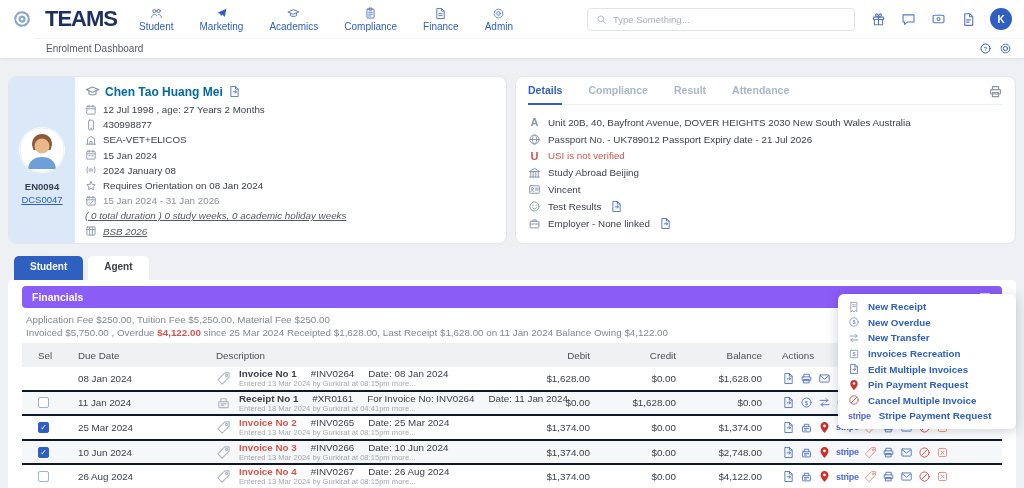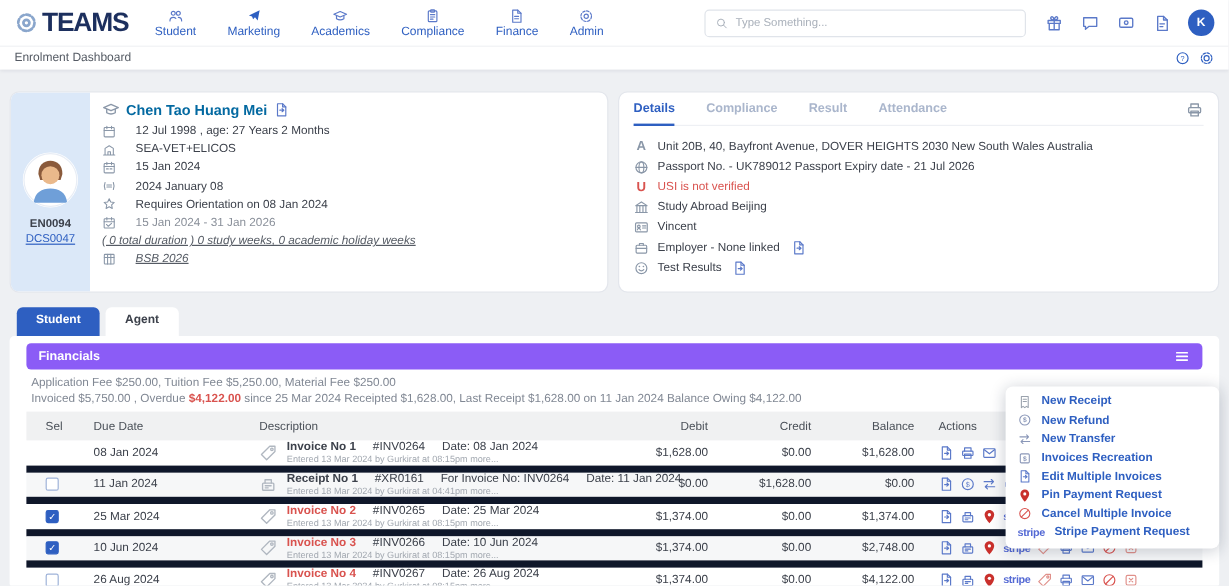--- a/index.html
+++ b/index.html
@@ -9,52 +9,52 @@
   .ic svg{width:100%;height:100%;}
   .ic.big{width:15px;height:15px;}
   .ti{font-weight:700;font-size:11px;font-family:"Liberation Sans",sans-serif;}
   .stripe-word{font-weight:700;font-size:9px;color:#5469d4;letter-spacing:-0.3px;}
 
   
   .header{background:#fff;box-shadow:0 1px 3px rgba(20,30,60,.08);position:relative;z-index:5;}
   .topbar{height:38px;display:flex;align-items:center;padding:0 12px;}
   .logo{display:flex;align-items:center;gap:3px;}
   .logo .ic{width:20px;height:20px;color:#8aa6cc;}
-  .logo-text{font-size:22px;font-weight:700;color:#1c2f5e;letter-spacing:-1px;}
+  .logo-text{font-size:22px;font-weight:700;color:#1c2f5e;letter-spacing:-1px;margin-left:10px;}
   .nav{display:flex;margin-left:22px;gap:26px;}
   .nav-item{display:flex;flex-direction:column;align-items:center;gap:1px;cursor:pointer;}
   .nav-item .ic{color:#5b79c9;}
   .nav-item .ic.filled{color:#2e5fc1;}
   .nav-item span.lbl{font-size:10px;color:#2e5fc1;font-weight:500;}
   .search{margin-left:auto;display:flex;align-items:center;gap:6px;width:268px;height:23px;border:1px solid #e0e4ea;border-radius:4px;padding:0 8px;color:#a9b0ba;}
   .search .ic{color:#a9b0ba;width:11px;height:11px;}
   .search input{border:none;outline:none;font-size:9.5px;color:#6a7078;width:100%;font-family:inherit;background:transparent;}
   .search input::placeholder{color:#a9b0ba;}
   .top-icons{display:flex;align-items:center;gap:15px;margin-left:16px;}
   .top-icons .ic{width:15px;height:15px;color:#5b79c9;cursor:pointer;}
   .avatar{width:22px;height:22px;border-radius:50%;background:#2e5fc1;color:#fff;font-size:10px;font-weight:700;display:flex;align-items:center;justify-content:center;cursor:pointer;}
-  .crumbrow{height:20px;display:flex;align-items:center;padding:4px 12px;border-top:1px solid #f1f2f4;}
+  .crumbrow{height:20px;display:flex;align-items:center;padding:4px 12px;border-top:1px solid #f1f2f4;margin-left:34px;}
   .crumb{font-size:10px;color:#555b64;}
   .crumb-icons{margin-left:auto;display:flex;gap:7px;}
   .crumb-icons .ic{color:#2e5fc1;cursor:pointer;}
 
   
   .cards-row{display:flex;gap:8px;margin:18px 8px 0 8px;height:168px;}
   .card{background:#fff;border:1px solid #e3e6ec;border-radius:8px;}
   .student-card{width:499px;display:flex;overflow:hidden;}
   .id-strip{width:66px;background:#dbe8f8;display:flex;flex-direction:column;align-items:center;padding-top:50px;gap:2px;}
   .avatar-img{width:46px;height:46px;border-radius:50%;background:#fff;display:flex;align-items:center;justify-content:center;overflow:hidden;}
   .enrol-no{font-size:9.5px;font-weight:700;color:#3c414b;margin-top:6px;}
   .offer-link{font-size:9.5px;color:#2e5fc1;text-decoration:underline;cursor:pointer;}
   .card-main{flex:1;padding:7px 10px 4px;}
   .name-line{display:flex;align-items:center;gap:5px;margin-bottom:3px;}
   .name-line .cap{color:#8a97a8;width:15px;height:15px;}
   .name{font-size:12px;font-weight:700;color:#0369a1;}
   .name-line .exp{color:#5b79c9;cursor:pointer;}
-  .info-line{display:flex;align-items:center;gap:16px;min-height:15.2px;font-size:9.8px;color:#3c414b;}
+  .info-line{display:flex;align-items:center;gap:6px;min-height:15.2px;font-size:9.8px;color:#3c414b;}
   .info-line .ic{color:#8a97a8;width:12px;height:12px;}
   .info-line.muted span.t{color:#8a909a;}
   .info-line.italic span.t{font-style:italic;color:#555b64;text-decoration:underline;}
   .info-line.noicon{padding-left:0;}
 
   .details-card{flex:1;padding:7px 12px;}
   .dtabs{display:flex;gap:26px;border-bottom:1px solid #eef0f4;padding-bottom:5px;position:relative;}
   .dtab{font-size:10.5px;font-weight:700;color:#aab6cc;cursor:pointer;position:relative;}
   .dtab.active{color:#2e5fc1;}
   .dtab.active::after{content:"";position:absolute;left:0;right:0;bottom:-6px;height:2px;background:#2e5fc1;}
@@ -74,21 +74,21 @@
   
   .main-panel{margin:0 8px;background:#fff;border-radius:4px;padding:6px 14px 0;height:210px;}
   .fin-bar{height:22px;background:#8b5cf6;border-radius:4px;display:flex;align-items:center;padding:0 10px;color:#fff;}
   .fin-title{font-size:10.5px;font-weight:700;}
   .fin-bar .ic{margin-left:auto;color:#fff;cursor:pointer;width:14px;height:14px;}
   .fin-summary{padding:5px 4px 4px;font-size:9.8px;color:#818894;line-height:13px;}
   .fin-summary .red{color:#d9534f;font-weight:700;}
 
   
   .thead{display:flex;align-items:center;background:#f0f1f2;height:24px;font-size:9.8px;color:#4a5058;}
-  .trow{display:flex;align-items:center;min-height:24.6px;border-bottom:6px solid #0f172a;font-size:9.8px;}
+  .trow{display:flex;align-items:center;min-height:24.6px;border-bottom:2px solid #0f172a;font-size:9.8px;}
   .trow:nth-child(even){background:#f6f7f8;}
   .cell{display:flex;align-items:center;}
   .c-sel{flex:0 0 56px;padding-left:16px;}
   .c-due{flex:0 0 138px;}
   .c-desc{flex:1 1 auto;min-width:0;gap:8px;}
   .c-debit{flex:0 0 92px;justify-content:flex-end;}
   .c-credit{flex:0 0 86px;justify-content:flex-end;}
   .c-bal{flex:0 0 86px;justify-content:flex-end;}
   .c-act{flex:0 0 240px;padding-left:20px;gap:5px;}
   .checkbox{width:11px;height:11px;border:1px solid #9fb3d9;border-radius:2px;background:#fff;cursor:pointer;display:flex;align-items:center;justify-content:center;}
@@ -99,21 +99,21 @@
   .desc-title{font-weight:700;}
   .desc-title.red{color:#d9534f;}
   .desc-sub{font-size:7.6px;color:#a2a8b0;line-height:9.5px;white-space:nowrap;}
   .more-link{cursor:pointer;}
   .act-ic{cursor:pointer;color:#5b79c9;}
   .act-ic.red{color:#d9534f;}
   .act-ic.pinred{color:#c9302c;}
   .act-ic.salmon{color:#e0908a;}
 
   
-  .menu{position:absolute;top:322px;right:8px;width:178px;background:#fff;border-radius:6px;box-shadow:0 2px 12px rgba(20,30,60,.22);padding:5px 0;z-index:20;}
+  .menu{position:absolute;top:294px;right:8px;width:178px;background:#fff;border-radius:6px;box-shadow:0 2px 12px rgba(20,30,60,.22);padding:5px 0;z-index:20;}
   .menu-item{display:flex;align-items:center;gap:8px;height:15.6px;padding:0 10px;font-size:9.8px;font-weight:700;color:#2e5fc1;cursor:pointer;}
   .menu-item .ic{width:12px;height:12px;}
   .mi-grey{color:#9aa2ad;} .mi-greyblue{color:#8a97b8;} .mi-blue{color:#5b79c9;}
   .mi-red{color:#d9534f;} .mi-pinred{color:#c9302c;}
 </style>
 </head>
 <body>
 
 <div class="header">
   <div class="topbar">
@@ -274,20 +274,29 @@
               <svg viewBox="0 0 16 16" fill="none" stroke="currentColor" stroke-width="1.2" stroke-linecap="round" stroke-linejoin="round">
                 <rect x="2.4" y="3" width="11.2" height="10.4" rx="1"></rect>
                 <path d="M2.4 6.4h11.2M5.4 1.6v2.8M10.6 1.6v2.8"></path>
               </svg>
             </span>
             <span class="t">12 Jul 1998 , age: 27 Years 2 Months</span>
           </div>
           <div class="info-line ">
             <span class="ic ">
               <svg viewBox="0 0 16 16" fill="none" stroke="currentColor" stroke-width="1.2" stroke-linecap="round" stroke-linejoin="round">
+                <rect x="4.8" y="1.6" width="6.4" height="12.8" rx="1.2"></rect>
+                <path d="M7 12.4h2"></path>
+              </svg>
+            </span>
+            <span class="t">430998877</span>
+          </div>
+          <div class="info-line ">
+            <span class="ic ">
+              <svg viewBox="0 0 16 16" fill="none" stroke="currentColor" stroke-width="1.2" stroke-linecap="round" stroke-linejoin="round">
                 <path d="M1.8 13.6h12.4M3.4 13.6V6.2L8 3.2l4.6 3v7.4M6.6 13.6V10h2.8v3.6"></path>
               </svg>
             </span>
             <span class="t">SEA-VET+ELICOS</span>
           </div>
           <div class="info-line ">
             <span class="ic ">
               <svg viewBox="0 0 16 16" fill="none" stroke="currentColor" stroke-width="1.2" stroke-linecap="round" stroke-linejoin="round">
                 <rect x="2.4" y="3" width="11.2" height="10.4" rx="1"></rect>
                 <path d="M2.4 6.4h11.2M5.4 1.6v2.8M10.6 1.6v2.8M5 9h2M9 9h2"></path>
@@ -388,41 +397,41 @@
               <rect x="2" y="3.4" width="12" height="9.2" rx="1"></rect>
               <circle cx="5.4" cy="7" r="1.3"></circle>
               <path d="M3.8 10.6c.3-1.1 1-1.6 1.6-1.6s1.3.5 1.6 1.6M9.2 6.4h3.4M9.2 8.6h3.4"></path>
             </svg>
           </span>
           <span>Vincent</span>
         </div>
         <div class="dline ">
           <span class="ic ">
             <svg viewBox="0 0 16 16" fill="none" stroke="currentColor" stroke-width="1.2" stroke-linecap="round" stroke-linejoin="round">
-              <rect x="2.6" y="5.4" width="10.8" height="8" rx="1"></rect>
-              <path d="M6 5.4V3.6h4v1.8M2.6 8.6h10.8"></path>
-            </svg>
-          </span>
-          <span>Employer - None linked</span>
-          <span class="ic exp">
-            <svg viewBox="0 0 16 16" fill="none" stroke="currentColor" stroke-width="1.2" stroke-linecap="round" stroke-linejoin="round">
-              <path d="M4 1.8h5.2L12.5 5v9.2H4z"></path>
-              <path d="M9.2 1.8V5h3.3M6.4 8.4h3.8M8.7 6.8l1.8 1.6-1.8 1.6"></path>
-            </svg>
-          </span>
-        </div>
-        <div class="dline ">
-          <span class="ic ">
-            <svg viewBox="0 0 16 16" fill="none" stroke="currentColor" stroke-width="1.2" stroke-linecap="round" stroke-linejoin="round">
               <circle cx="8" cy="8" r="5.6"></circle>
               <path d="M5.6 9.4c.7.9 1.5 1.3 2.4 1.3s1.7-.4 2.4-1.3"></path>
               <path d="M5.9 6.2h.1M10 6.2h.1" stroke-width="1.6"></path>
             </svg>
           </span>
           <span>Test Results</span>
+          <span class="ic exp">
+            <svg viewBox="0 0 16 16" fill="none" stroke="currentColor" stroke-width="1.2" stroke-linecap="round" stroke-linejoin="round">
+              <path d="M4 1.8h5.2L12.5 5v9.2H4z"></path>
+              <path d="M9.2 1.8V5h3.3M6.4 8.4h3.8M8.7 6.8l1.8 1.6-1.8 1.6"></path>
+            </svg>
+          </span>
+        </div>
+        <div class="dline ">
+          <span class="ic ">
+            <svg viewBox="0 0 16 16" fill="none" stroke="currentColor" stroke-width="1.2" stroke-linecap="round" stroke-linejoin="round">
+              <rect x="2.6" y="5.4" width="10.8" height="8" rx="1"></rect>
+              <path d="M6 5.4V3.6h4v1.8M2.6 8.6h10.8"></path>
+            </svg>
+          </span>
+          <span>Employer - None linked</span>
           <span class="ic exp">
             <svg viewBox="0 0 16 16" fill="none" stroke="currentColor" stroke-width="1.2" stroke-linecap="round" stroke-linejoin="round">
               <path d="M4 1.8h5.2L12.5 5v9.2H4z"></path>
               <path d="M9.2 1.8V5h3.3M6.4 8.4h3.8M8.7 6.8l1.8 1.6-1.8 1.6"></path>
             </svg>
           </span>
         </div>
       </div>
   </div>
 </div>
@@ -819,21 +828,21 @@
       </span>
       <span>New Receipt</span>
     </div>
     <div class="menu-item">
       <span class="ic mi-greyblue">
         <svg viewBox="0 0 16 16" fill="none" stroke="currentColor" stroke-width="1.2" stroke-linecap="round" stroke-linejoin="round">
           <circle cx="8" cy="8" r="5.6"></circle>
           <text x="8" y="10.6" font-size="7.5" text-anchor="middle" fill="currentColor" stroke="none">$</text>
         </svg>
       </span>
-      <span>New Refund</span>
+      <span>New Overdue</span>
     </div>
     <div class="menu-item">
       <span class="ic mi-greyblue">
         <svg viewBox="0 0 16 16" fill="none" stroke="currentColor" stroke-width="1.2" stroke-linecap="round" stroke-linejoin="round">
           <path d="M2.6 5.4h9.6M10 3.2l2.2 2.2L10 7.6M13.4 10.6H3.8M6 8.4L3.8 10.6 6 12.8"></path>
         </svg>
       </span>
       <span>New Transfer</span>
     </div>
     <div class="menu-item">

